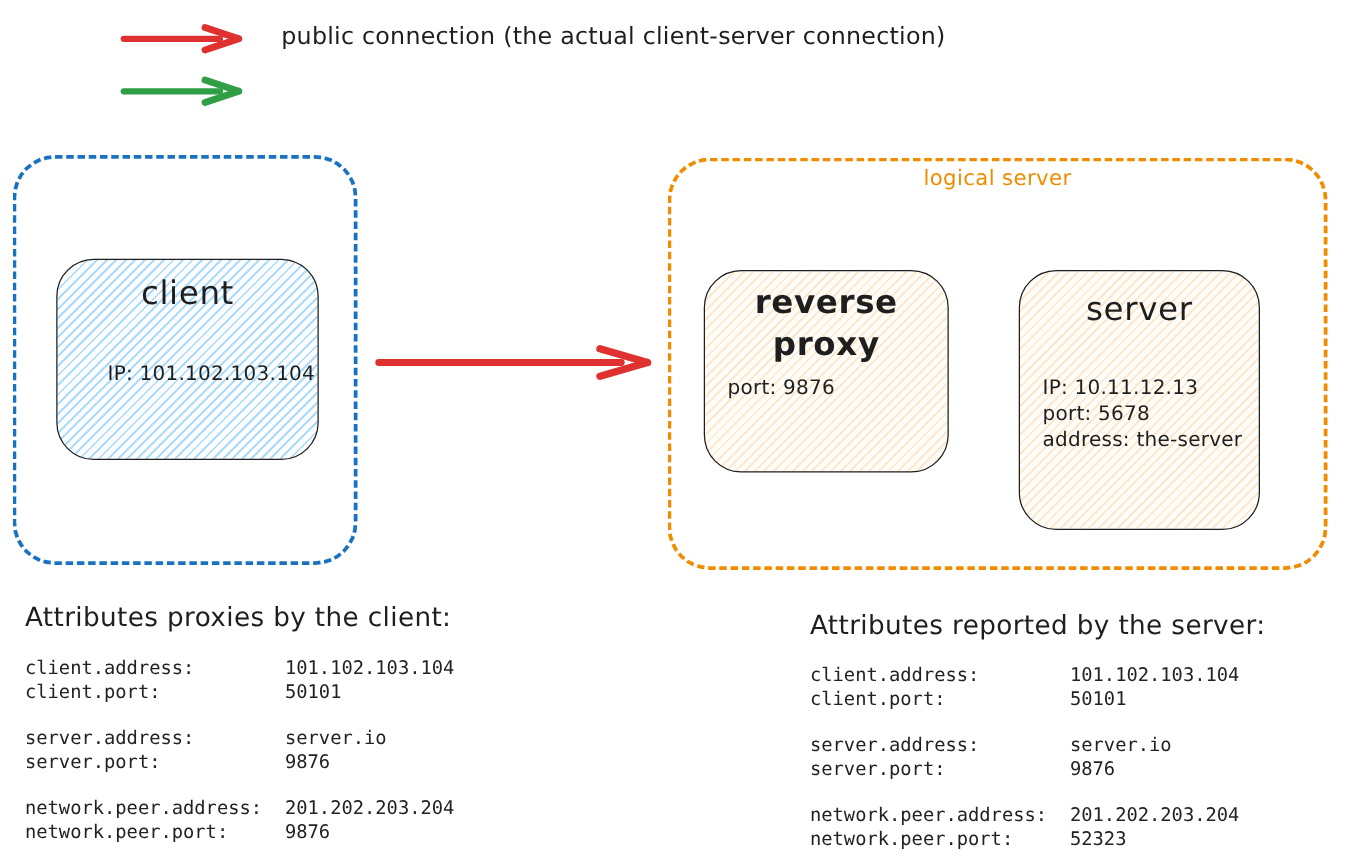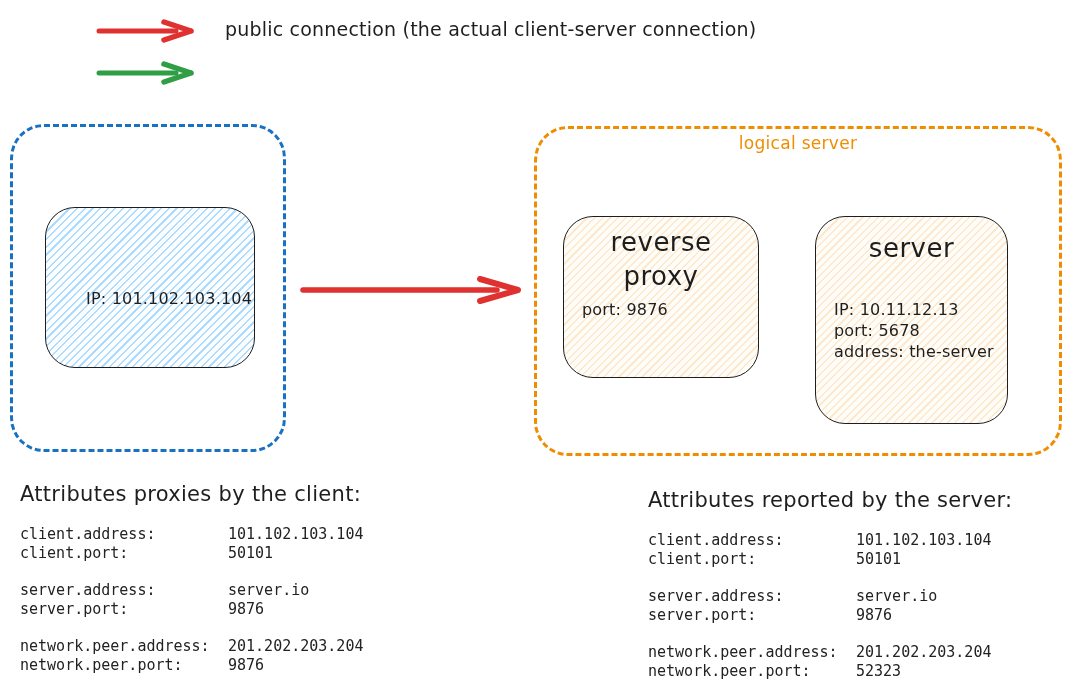--- a/index.html
+++ b/index.html
@@ -63,21 +63,21 @@
         rgba(255,255,255,0) 1.6px, rgba(255,255,255,0) 5.4px),
       #fffdf9;
   }
   .node-title {
     text-align: center;
     font-size: 26px;
     line-height: 34px;
     padding-top: 10px;
     letter-spacing: 0.5px;
   }
-  .node-title.two-line { max-width: 140px; margin: 0 auto; padding-top: 8px; }
+  .node-title.two-line { max-width: 140px; margin: 0 auto; padding-top: 8px; font-weight: bold; }
   .node-details {
     position: absolute;
     font-size: 16px;
     line-height: 22px;
     letter-spacing: 0.2px;
     white-space: nowrap;
   }
 
   
   .attr-block { position: absolute; }
@@ -112,20 +112,21 @@
   <div class="abs legend-text" style="left:225px; top:17px;">public connection (the actual client-server connection)</div>
 
   <svg class="abs" style="left:92px; top:60px;" width="112" height="26">
     <line x1="7" y1="13" x2="84" y2="13" stroke-width="5" stroke-linecap="round" stroke="#2f9e44"></line>
     <path d="M99,13 L72,4 M99,13 L72,22" fill="none" stroke-width="5.5" stroke-linecap="round" stroke-linejoin="round" stroke="#2f9e44"></path>
   </svg>
 
   <div class="group group-client" style="left:10px; top:124px; width:276px; height:328px;">
 
     <div class="node node-blue" style="left:32px; top:80px; width:210px; height:161px;">
+      <div class="node-title">client</div>
       <div class="node-details" style="left:40px; top:80px;">
         <div>IP: 101.102.103.104</div>
       </div>
     </div>
   </div>
 
   <svg class="abs" style="left:296px; top:272px;" width="232" height="36">
     <line x1="7" y1="18" x2="201" y2="18" stroke-width="5.5" stroke-linecap="round" stroke="#e03131"></line>
     <path d="M222,18 L184,7 M222,18 L184,29" fill="none" stroke-width="6" stroke-linecap="round" stroke-linejoin="round" stroke="#e03131"></path>
   </svg>

